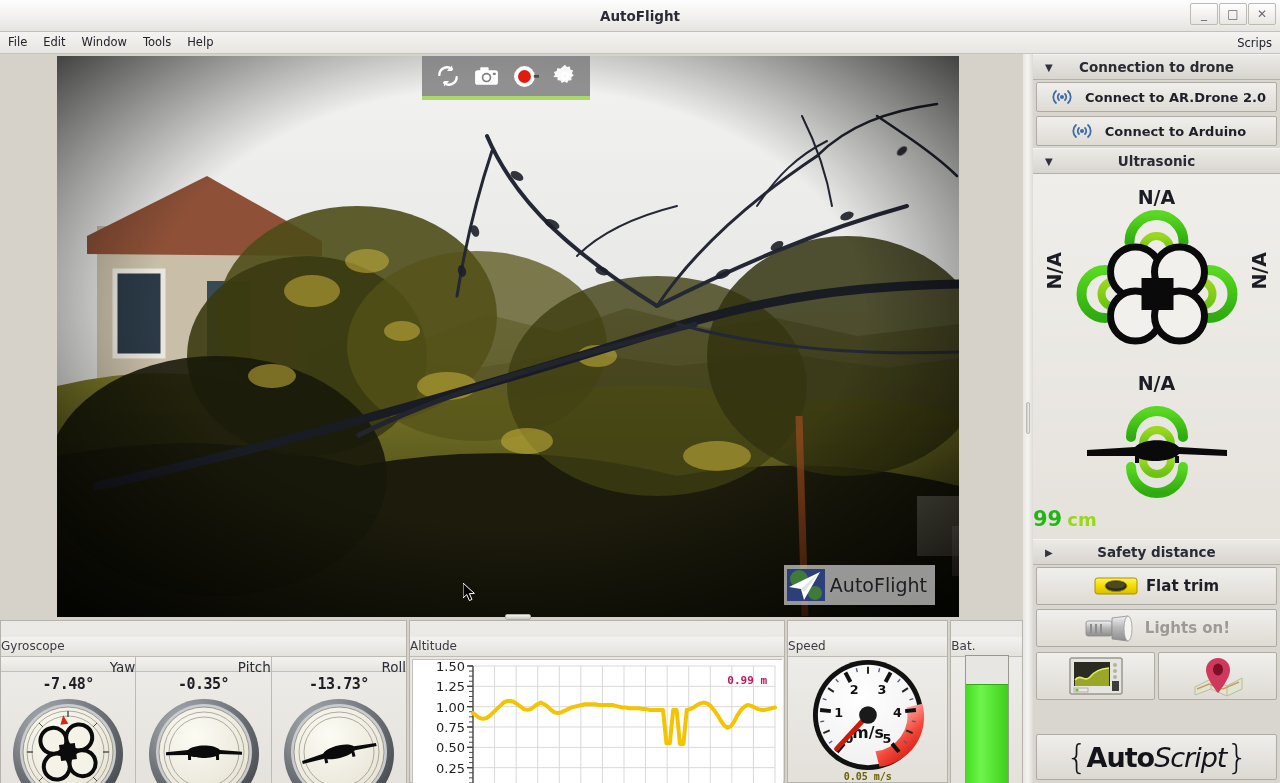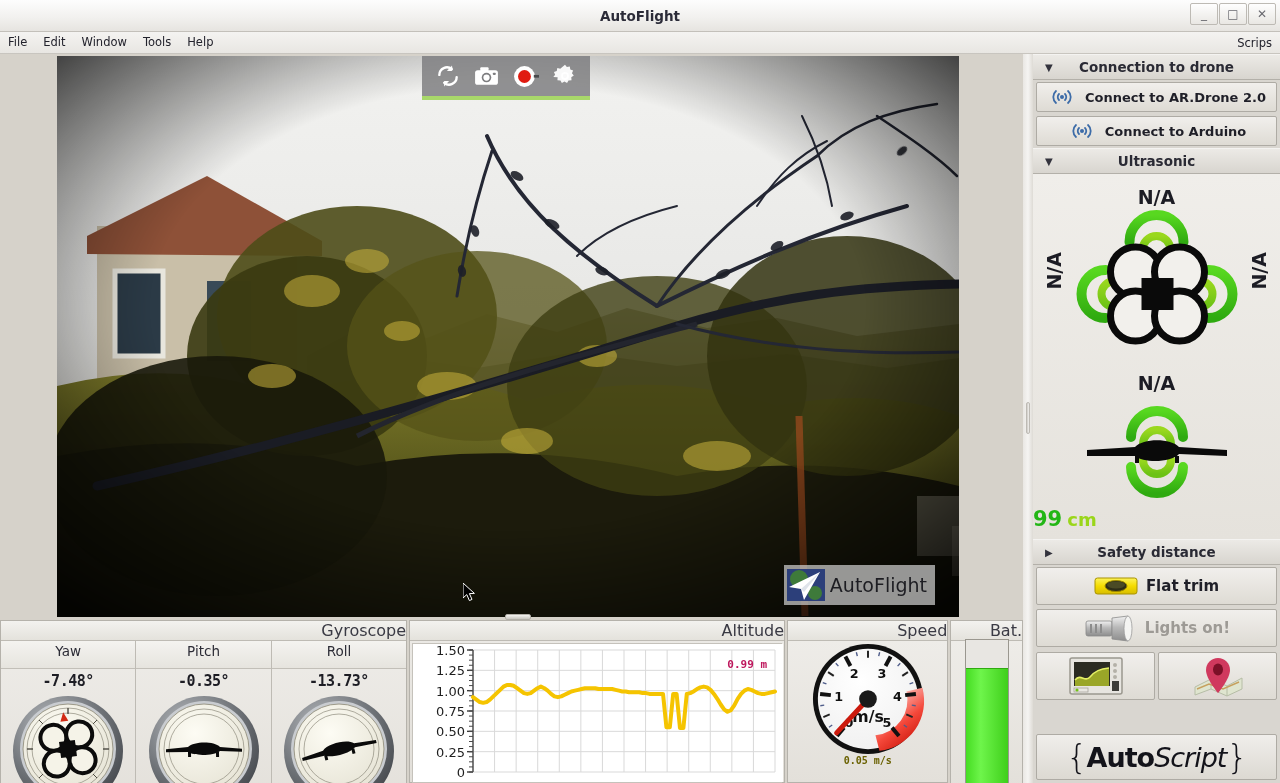--- a/index.html
+++ b/index.html
@@ -112,37 +112,38 @@
     display: flex;
     background: #d6d2ca;
   }
   .panel {
     background: linear-gradient(to bottom,#eceae6,#e2dfd9);
     border: 1px solid #b5b2ab;
     display: flex; flex-direction: column;
     margin-right: 2px;
   }
   .panel-title {
-    height: 20px; line-height: 19px; text-align: right;
-    font-size: 16px; color: #3a3a44;
+    height: 20px; line-height: 19px; text-align: left;
+    font-size: 12px; color: #3a3a44;
     background: linear-gradient(to bottom,#f3f2ef,#e4e2dc);
     border-bottom: 1px solid #bebbb4;
+    margin-top: 16px;
   }
 
   
   #gyro-panel { width: 409px; }
   #gyro-cols { flex: 1; display: flex; }
   .gyro-col {
     flex: 1; border-right: 1px solid #bebbb4;
     display: flex; flex-direction: column; align-items: center;
     background: linear-gradient(to bottom,#eeece8,#e3e0da);
   }
   .gyro-col:last-child { border-right: none; }
   .gyro-label {
-    width: 100%; height: 28px; line-height: 21px; text-align: center;
+    width: 100%; height: 15px; line-height: 21px; text-align: right;
     font-size: 13.5px; color: #2c2c36;
     background: linear-gradient(to bottom,#f4f3f0,#e6e4de);
     border-bottom: 1px solid #c2bfb8;
   }
   .gyro-val {
     font-size: 15px; font-weight: bold; color: #1d1d24;
     font-family: "DejaVu Sans Mono", monospace;
     padding: 3px 0 1px 0; letter-spacing: -0.5px;
   }
   .gyro-gauge { width: 120px; height: 120px; margin-top: -2px; }

